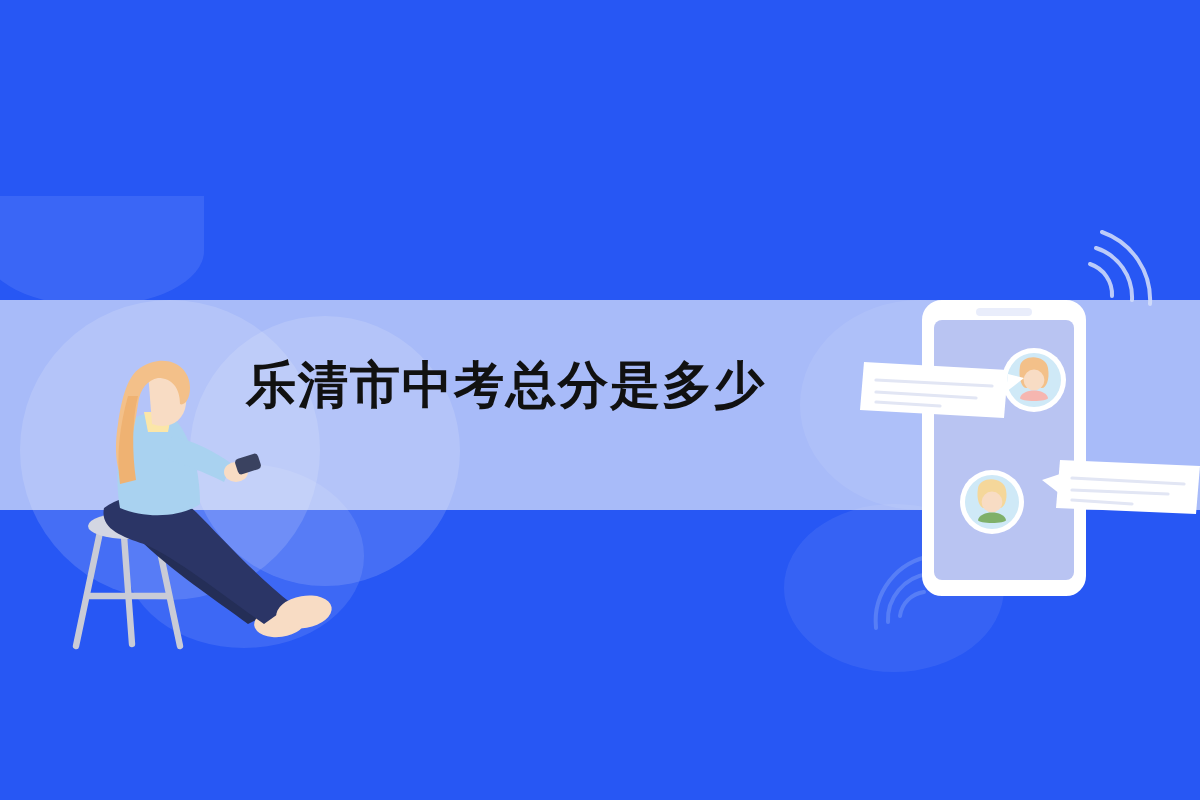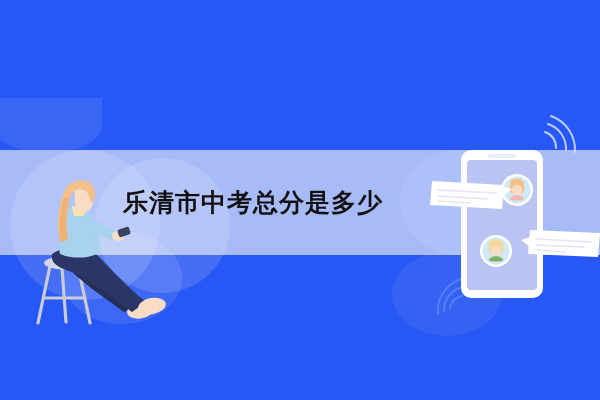--- a/index.html
+++ b/index.html
@@ -54,21 +54,21 @@
 
   
   .glow-r1 { left: 400px; top: 150px; width: 120px; height: 105px;
              background: rgba(255,255,255,0.08); }
   .glow-r2 { left: 392px; top: 252px; width: 110px; height: 84px;
              background: rgba(255,255,255,0.07); }
 
   .title {
     position: absolute;
     left: 0;
-    top: 150px;
+    top: 140px;
     width: 506px;
     height: 105px;
     display: flex;
     align-items: center;
     justify-content: center;
     color: #111111;
     font-size: 25px;
     font-weight: bold;
     letter-spacing: 1px;
     white-space: nowrap;

